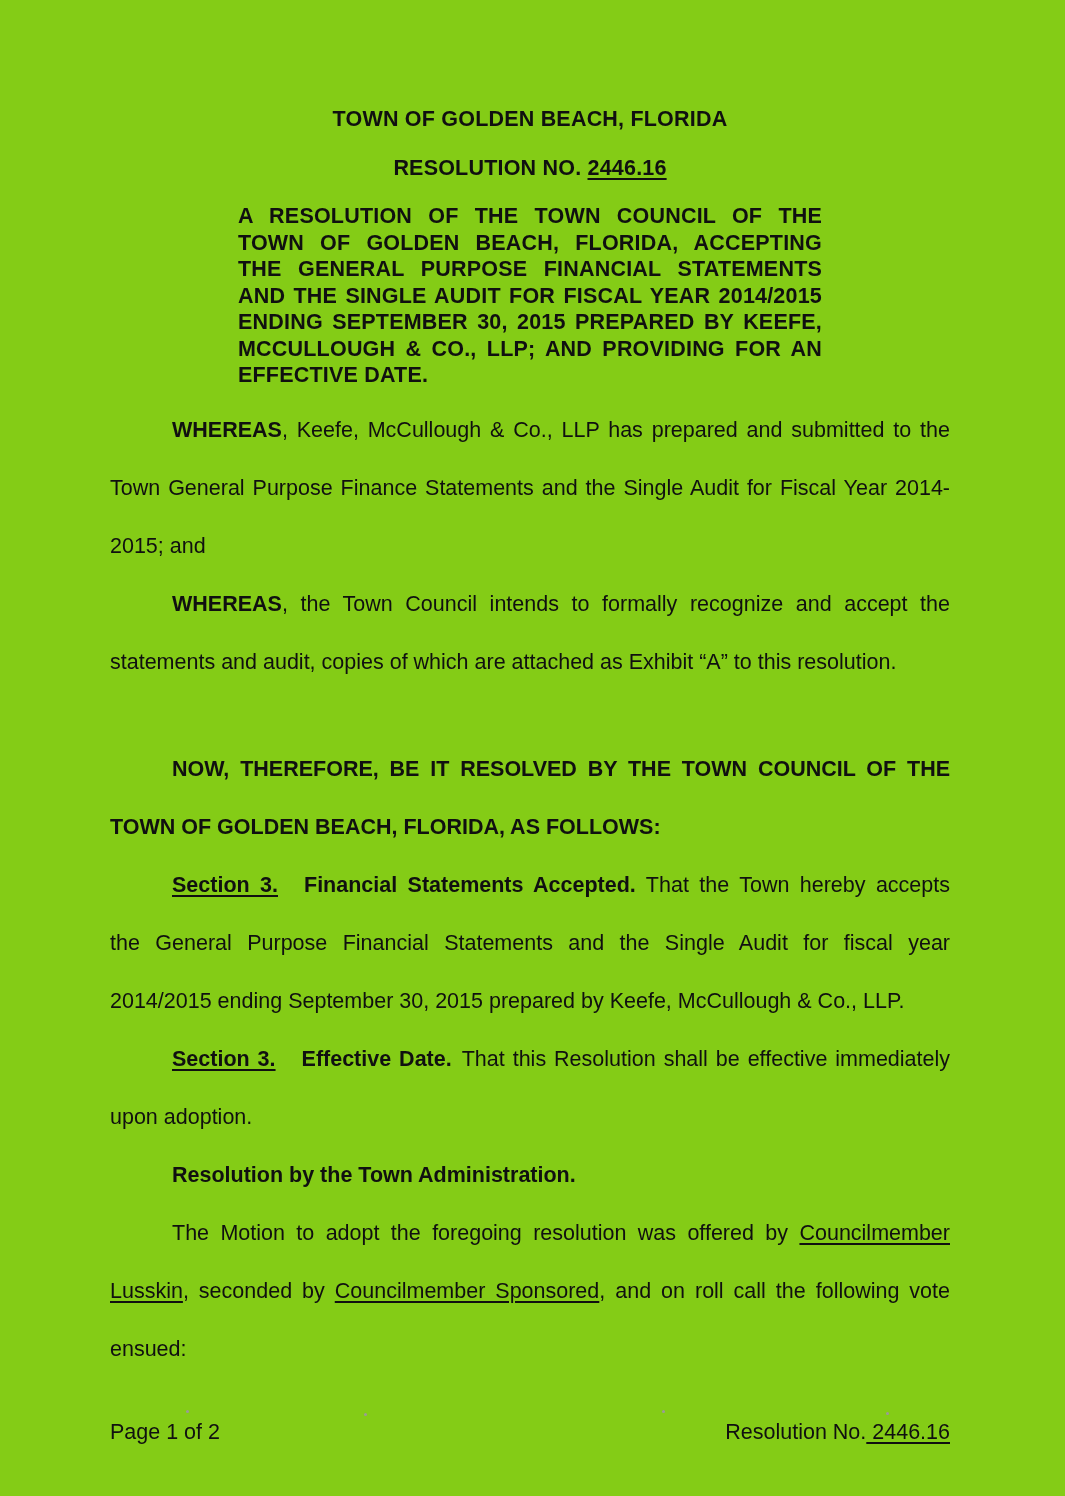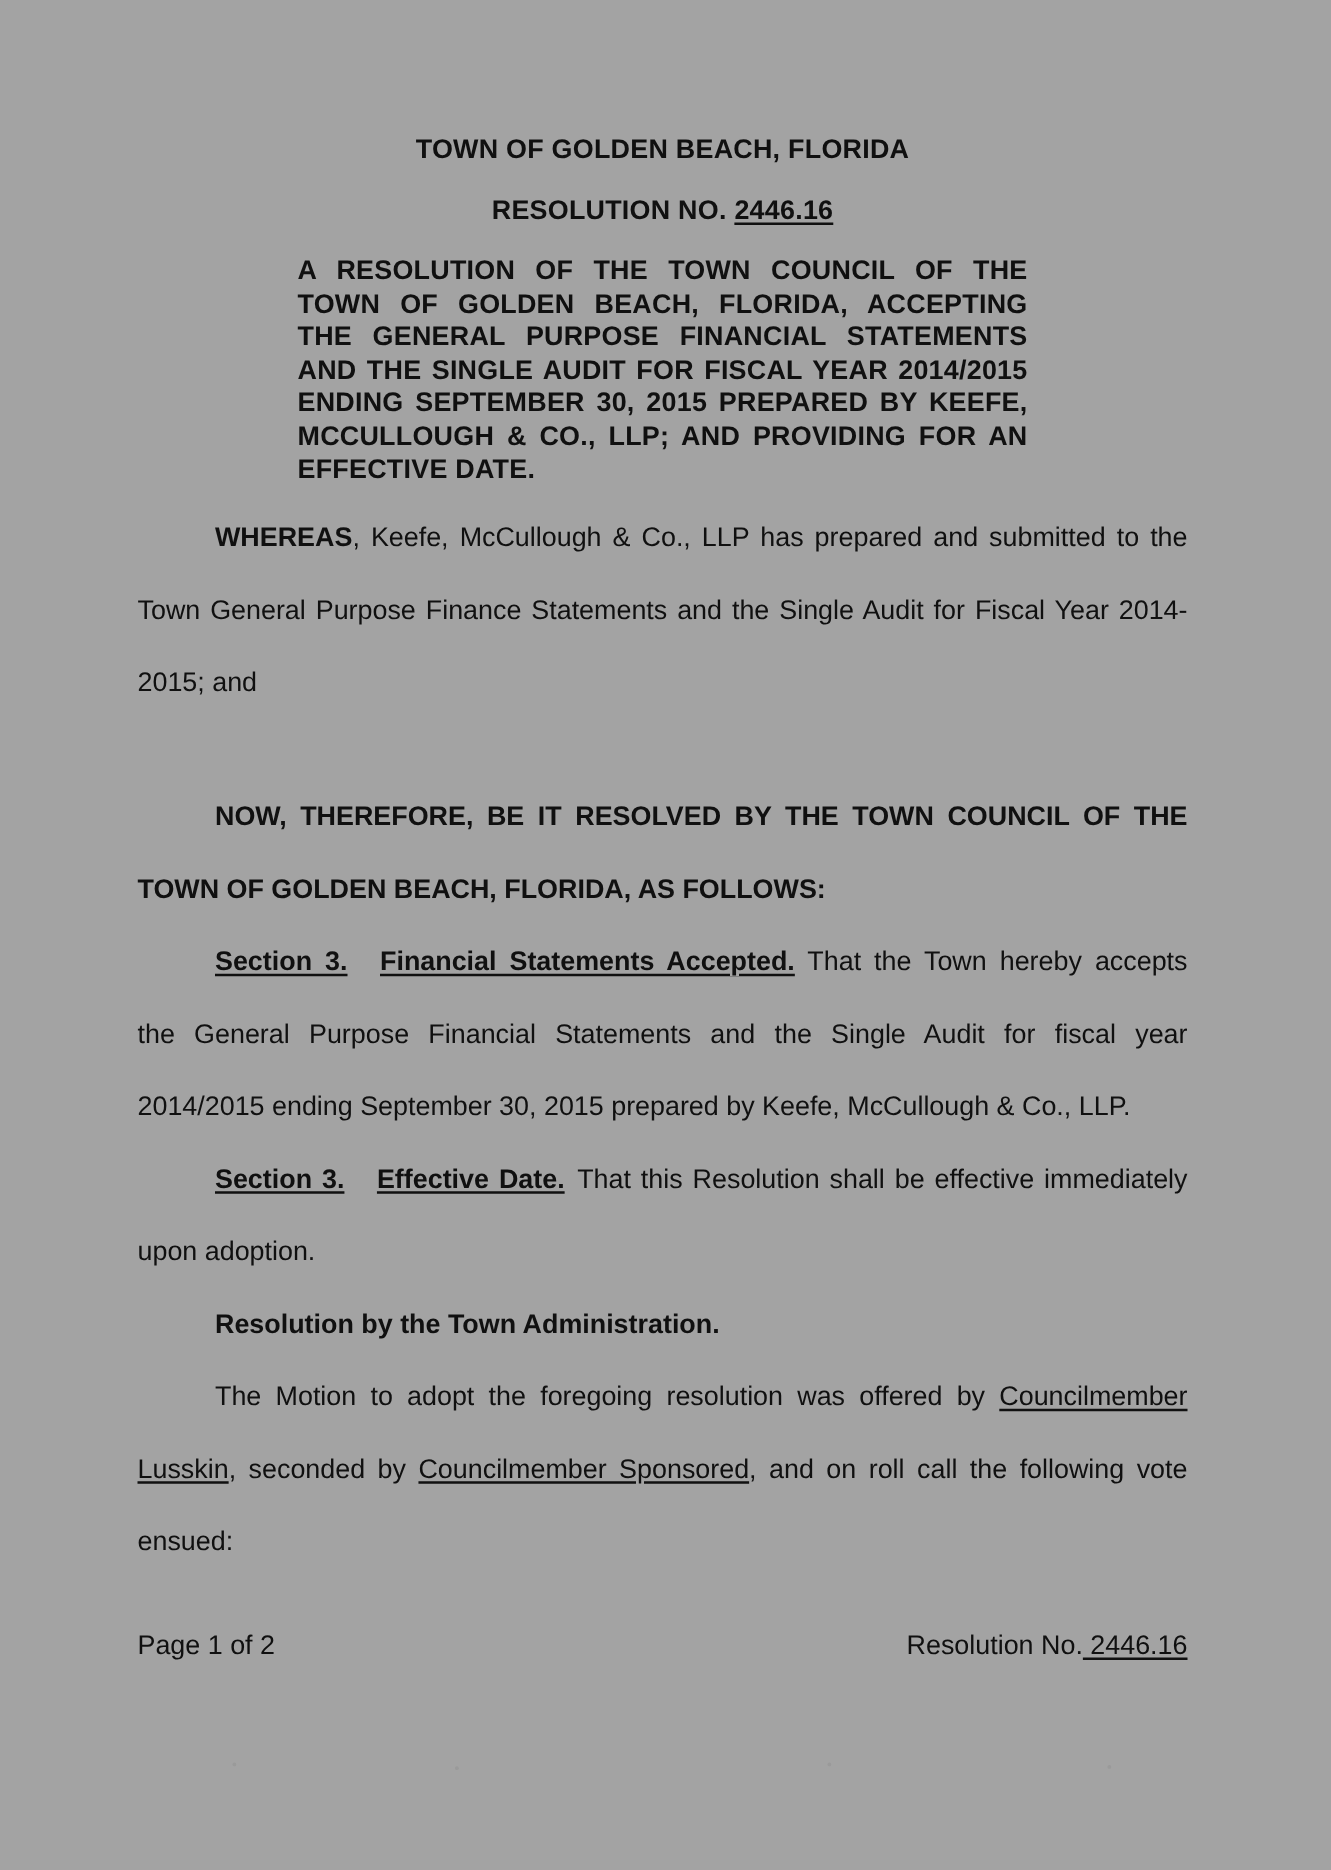--- a/index.html
+++ b/index.html
@@ -1,20 +1,20 @@
 <!DOCTYPE html>
 <html><head>
 <meta charset="utf-8">
 <style>
   html,body{margin:0;padding:0;background:#ffffff;}
   .page{
     position:relative;
     width:1065px;height:1496px;
     box-sizing:border-box;
-    background:#a3a3a3;
+    background:#84cc16;
     color:#101010;
     font-family:"Liberation Sans", sans-serif;
     font-size:21.5px;
     padding:95px 115px 0 110px;
     overflow:hidden;
   }
   .center-head{
     margin:0;
     font-size:21.5px;
     font-weight:700;
@@ -33,21 +33,21 @@
   .para{
     text-align:justify;
     text-indent:62px;
     line-height:58px;
     margin:0;
   }
   .para.first{margin-top:12px;}
   .para.resolved{margin-top:49px;font-weight:700;}
   .lead{font-weight:700;}
   .sec-label{font-weight:700;text-decoration:underline;text-underline-offset:3px;margin-right:26px;}
-  .sec-head{font-weight:700;text-decoration:underline;text-underline-offset:3px;margin-right:10px;}
+  .sec-head{font-weight:700;text-underline-offset:3px;margin-right:10px;}
   .sponsored{font-weight:700;}
   .footer{
     position:relative;
     margin-top:30px;
     line-height:49px;
   }
   .footer .res{
     position:absolute;
     right:0;top:0;
     white-space:pre;
@@ -65,20 +65,21 @@
 <div class="page">
 
   <h1 class="center-head">TOWN OF GOLDEN BEACH, FLORIDA</h1>
 
   <h2 class="center-head"><span>RESOLUTION NO. </span><span class="u">2446.16</span></h2>
 
   <p class="summary">A RESOLUTION OF THE TOWN COUNCIL OF THE TOWN OF GOLDEN BEACH, FLORIDA, ACCEPTING THE GENERAL PURPOSE FINANCIAL STATEMENTS AND THE SINGLE AUDIT FOR FISCAL YEAR 2014/2015 ENDING SEPTEMBER 30, 2015 PREPARED BY KEEFE, MCCULLOUGH &amp; CO., LLP; AND PROVIDING FOR AN EFFECTIVE DATE.</p>
 
   <p class="para first"><span class="lead">WHEREAS</span><span>, Keefe, McCullough &amp; Co., LLP has prepared and submitted to the Town General Purpose Finance Statements and the Single Audit for Fiscal Year 2014-2015; and</span></p>
 
+  <p class="para"><span class="lead">WHEREAS</span><span>, the Town Council intends to formally recognize and accept the statements and audit, copies of which are attached as Exhibit “A” to this resolution.</span></p>
 
   <p class="para resolved">NOW, THEREFORE, BE IT RESOLVED BY THE TOWN COUNCIL OF THE TOWN OF GOLDEN BEACH, FLORIDA, AS FOLLOWS:</p>
 
   <p class="para"><span class="sec-label">Section 3.</span><span class="sec-head">Financial Statements Accepted.</span><span>That the Town hereby accepts the General Purpose Financial Statements and the Single Audit for fiscal year 2014/2015 ending September 30, 2015 prepared by Keefe, McCullough &amp; Co., LLP.</span></p>
 
   <p class="para"><span class="sec-label">Section 3.</span><span class="sec-head">Effective Date.</span><span>That this Resolution shall be effective immediately upon adoption.</span></p>
 
   <p class="para sponsored">Resolution by the Town Administration.</p>
 
   <p class="para"><span>The Motion to adopt the foregoing resolution was offered by </span><span class="u">Councilmember Lusskin</span><span>, seconded by </span><span class="u">Councilmember Sponsored</span><span>, and on roll call the following vote ensued:</span></p>

